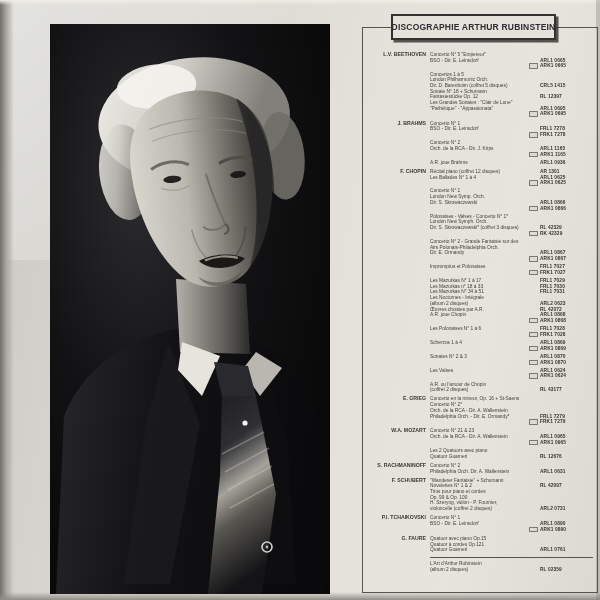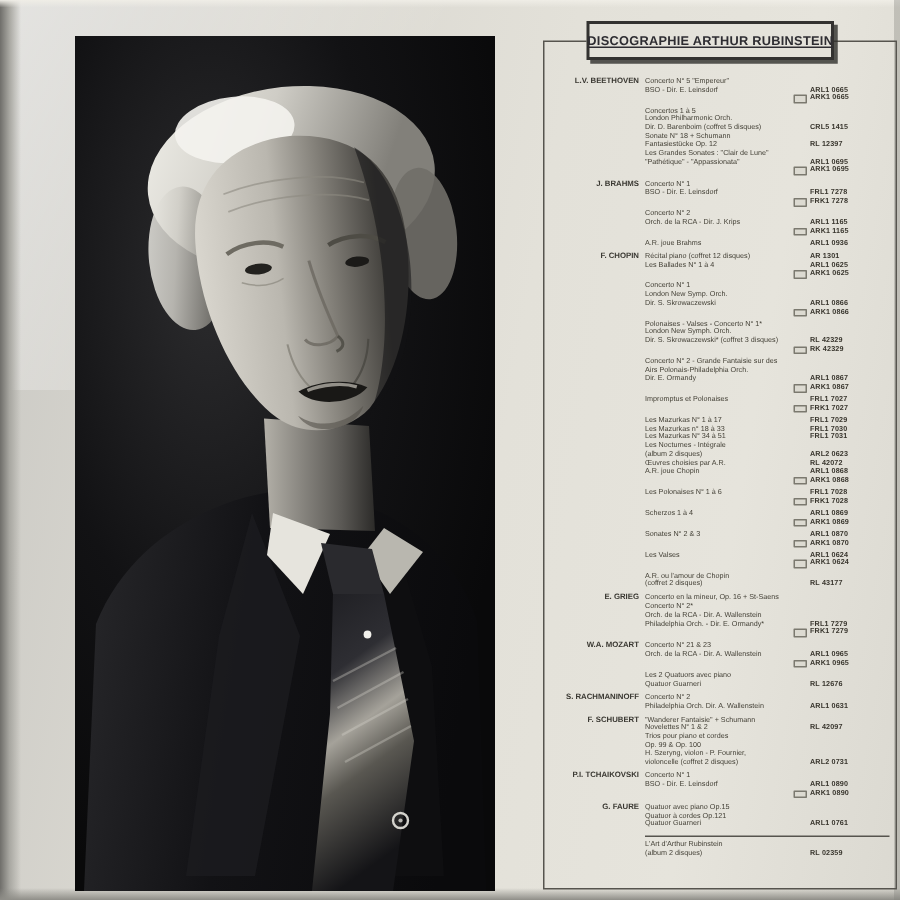--- a/index.html
+++ b/index.html
@@ -21,21 +21,21 @@
 
   
   .photo{position:absolute;left:50px;top:24px;width:280px;height:570px;background:#0b0b0c;}
 
   
   .panel{position:absolute;left:362px;top:27px;width:234px;height:564px;
     border:1px solid #56544e;background:transparent;}
   .titlebox{position:absolute;left:391px;top:14px;width:165px;height:26px;z-index:3;
     background:#e4e2da;border:2px solid #333230;box-shadow:2.5px 2.5px 0 rgba(48,47,44,.8);
     display:flex;align-items:center;justify-content:center;box-sizing:border-box;}
-  .titlebox span{font-size:8.5px;font-weight:bold;letter-spacing:.2px;color:#2e2d32;white-space:nowrap;text-decoration:underline;}
+  .titlebox span{font-size:8.5px;font-weight:bold;letter-spacing:.2px;color:#2e2d32;white-space:nowrap;}
 
   .list{position:absolute;left:366px;top:52px;width:227px;z-index:2;}
   .section{display:flex;align-items:flex-start;margin-bottom:1px;}
   .composer{flex:0 0 64px;box-sizing:border-box;text-align:right;padding-right:4px;
     font-weight:bold;font-size:5.2px;line-height:5.7px;color:#3a3832;white-space:nowrap;}
   .groups{flex:1 1 auto;min-width:0;}
   .group{margin-bottom:2.5px;}
   .row{display:flex;align-items:center;height:5.7px;line-height:5.7px;}
   .t{flex:1 1 auto;min-width:0;font-size:4.8px;color:#454238;white-space:nowrap;}
   .catwrap{flex:0 0 64px;display:flex;align-items:center;height:5.7px;}

